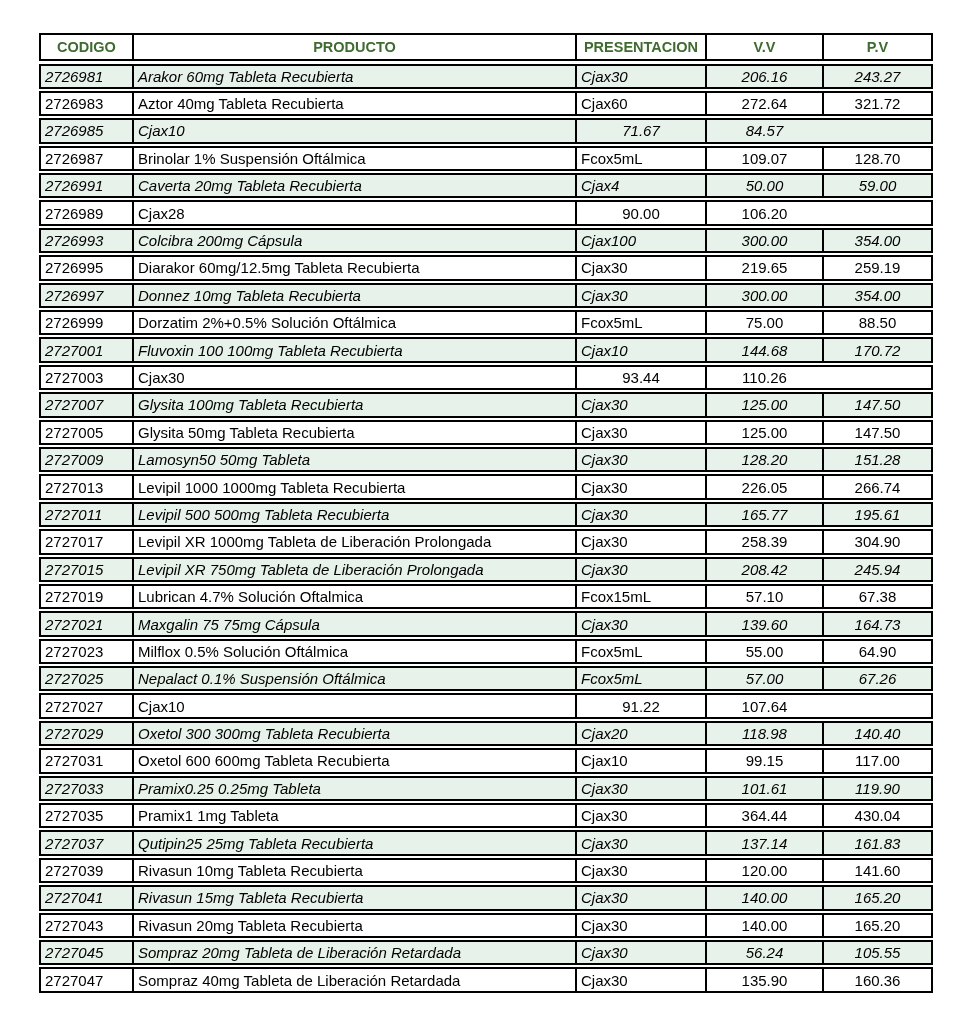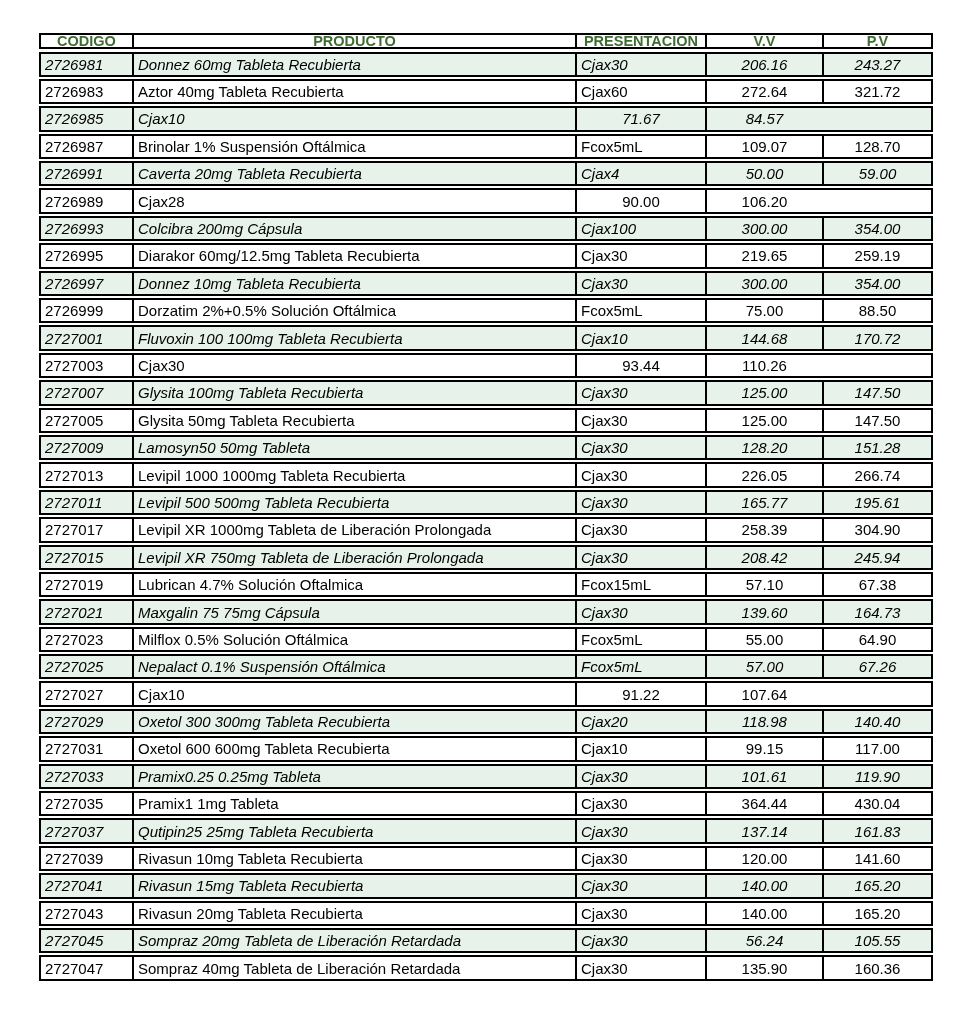--- a/index.html
+++ b/index.html
@@ -23,21 +23,21 @@
   }
   .t-header, .t-row {
     display: grid;
     grid-template-columns: 91px 1fr 130px 117px 109px;
     border: 2px solid #000000;
     box-sizing: border-box;
     background: #ffffff;
     align-items: center;
   }
   .t-header {
-    height: 16px;
+    height: 28px;
     margin-bottom: 2.5px;
   }
   .t-row {
     height: 25.4px;
     margin-bottom: 2px;
   }
   .t-row.alt {
     background: #e7f2ea;
     font-style: italic;
   }
@@ -77,21 +77,21 @@
       <div class="cell">CODIGO</div>
       <div class="cell">PRODUCTO</div>
       <div class="cell">PRESENTACION</div>
       <div class="cell">V.V</div>
       <div class="cell">P.V</div>
     </div>
 
     <div id="rows-container">
         <div class="t-row alt">
         <div class="cell c-code">2726981</div>
-        <div class="cell c-product">Donnez 60mg Tableta Recubierta</div>
+        <div class="cell c-product">Arakor 60mg Tableta Recubierta</div>
         <div class="cell c-presentation">Cjax30</div>
         <div class="cell c-vv">206.16</div>
         <div class="cell c-pv">243.27</div>
       </div>
         <div class="t-row">
         <div class="cell c-code">2726983</div>
         <div class="cell c-product">Aztor 40mg Tableta Recubierta</div>
         <div class="cell c-presentation">Cjax60</div>
         <div class="cell c-vv">272.64</div>
         <div class="cell c-pv">321.72</div>

